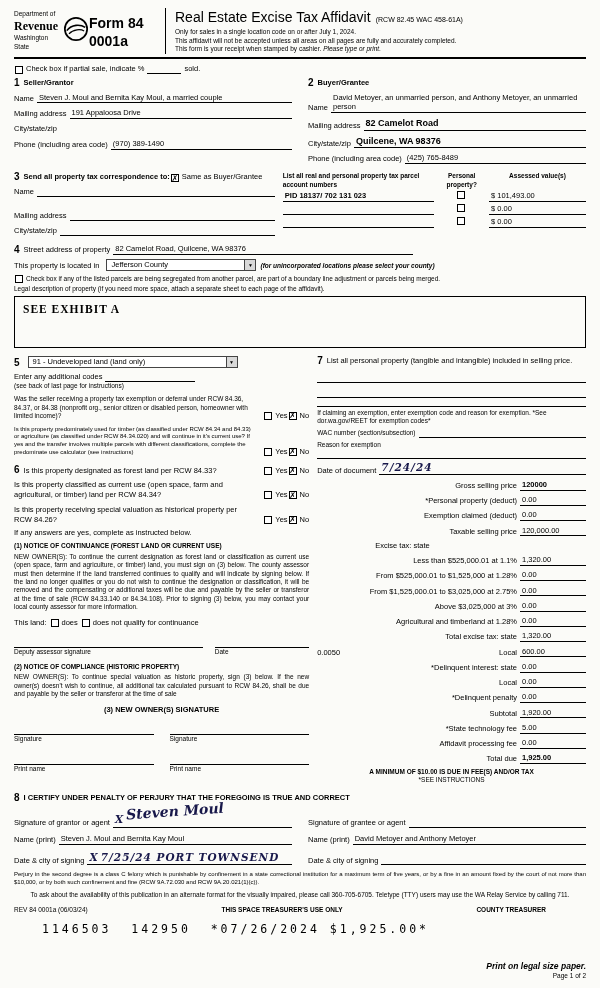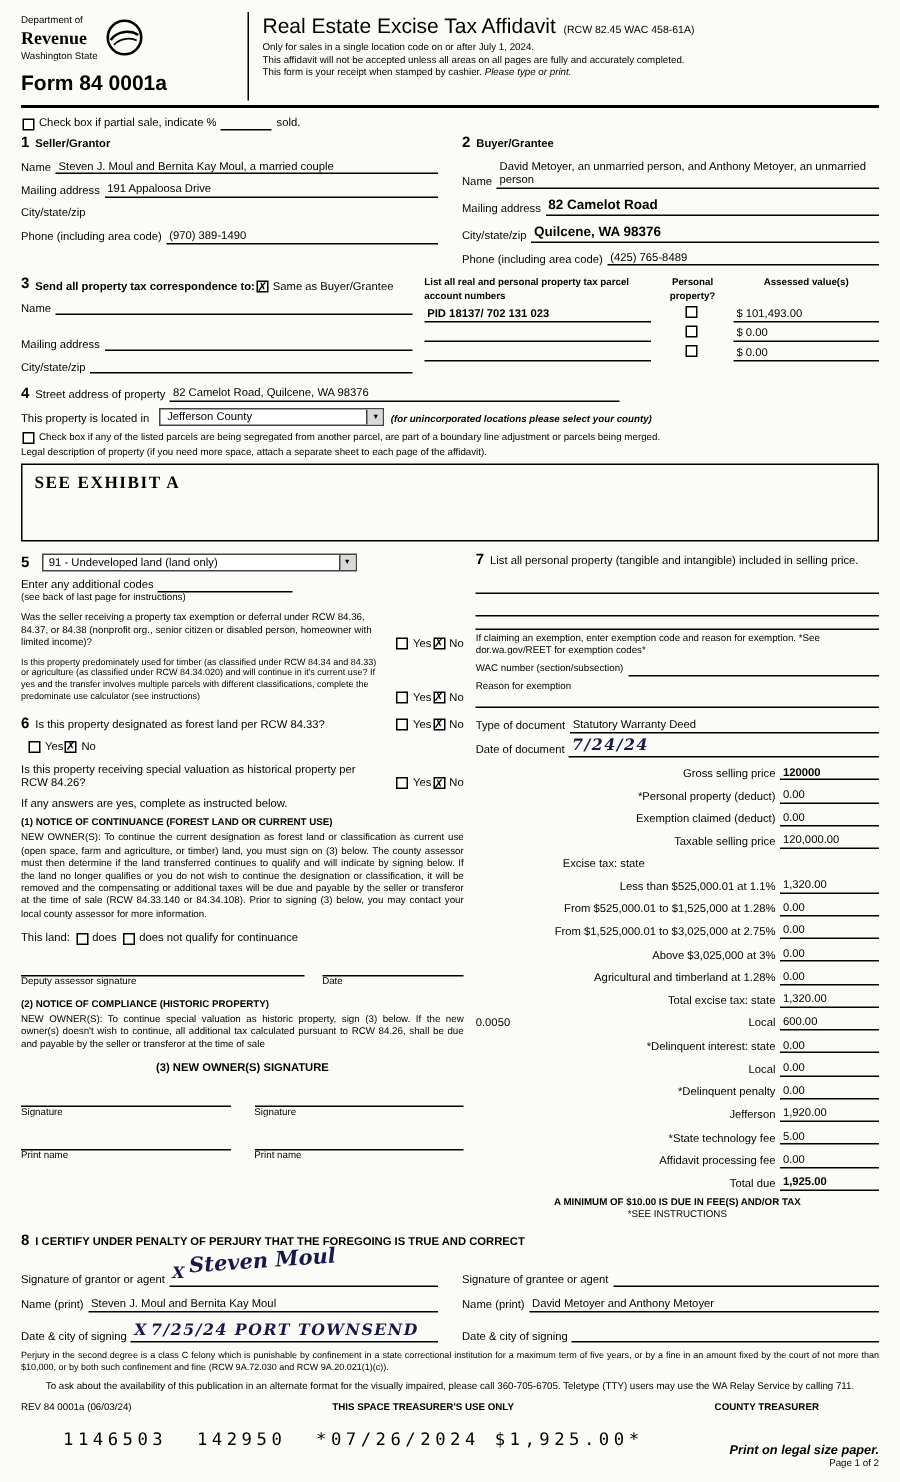--- a/index.html
+++ b/index.html
@@ -21,21 +21,21 @@
   .fill{flex:1;border-bottom:1px solid #000;padding:0 2px;min-height:10px}
   .cb{display:inline-flex;width:8px;height:8px;border:1px solid #000;font-size:8px;line-height:7px;
       align-items:center;justify-content:center;flex:none;margin:0 3px 0 1px;background:#fff}
   .secno{font-weight:bold;font-size:10px;margin-right:4px;line-height:1}
   .select{display:inline-flex;border:1px solid #444;background:#fff;align-items:stretch;height:12px;margin:0 4px}
   .select-val{padding:0 4px;align-self:center;white-space:nowrap}
   .select-arrow{border-left:1px solid #444;background:#d9d9d9;width:11px;display:flex;align-items:center;justify-content:center;font-size:5px}
   .hand{font-family:"DejaVu Serif",serif;font-style:italic;font-weight:bold;color:#18184a}
   
   .hdr{display:flex;align-items:stretch}
-  .hdr-left{width:152px;border-right:1.5px solid #000;padding:2px 6px 2px 0;display:flex;flex-direction:column;}
+  .hdr-left{width:152px;border-right:1.5px solid #000;padding:2px 6px 2px 0;display:flex;flex-direction:row;}
   .dor-row{display:flex;align-items:center;gap:5px}
   .dept-name{font-size:12px;font-weight:bold;font-family:"Liberation Serif",serif}
   .form-no{font-weight:bold;font-size:14px;margin-top:4px}
   .hdr-right{flex:1;padding-left:9px}
   .title{font-size:14px;font-weight:normal}
   .rcw{font-size:7px;margin-left:3px}
   .thick{height:2px;background:#000;margin:3px 0 5px}
   
   .frow{display:flex;align-items:flex-end;margin-top:5px}
   .big-val{font-weight:bold;font-size:9px}
@@ -274,20 +274,21 @@
         <span class="yn">
           <span class="cb"></span>
             <span>Yes</span>
           <span class="cb">
               <span>✗</span>
             </span>
             <span>No</span>
         </span>
       </div>
       <div class="qrow">
+        <span class="qtxt">Is this property classified as current use (open space, farm and agricultural, or timber) land per RCW 84.34?</span>
         <span class="yn">
           <span class="cb"></span>
             <span>Yes</span>
           <span class="cb">
               <span>✗</span>
             </span>
             <span>No</span>
         </span>
       </div>
       <div class="qrow">
@@ -360,24 +361,20 @@
       <div class="t65" style="border-top:1px solid #000;margin-top:8px;padding-top:2px">If claiming an exemption, enter exemption code and reason for exemption. *See dor.wa.gov/REET for exemption codes*</div>
       <div class="row mt2">
         <span class="lbl t65">WAC number (section/subsection)</span>
         <span class="fill"></span>
       </div>
       <div class="row mt2" style="border-bottom:1px solid #000;padding-bottom:8px">
         <span class="lbl t65">Reason for exemption</span>
         <span class="fill" style="border-bottom:none"></span>
       </div>
 
-      <div class="row mt6">
-        <span class="lbl">Type of document</span>
-        <span class="fill"><span>Statutory Warranty Deed</span></span>
-      </div>
       <div class="row mt2">
         <span class="lbl">Date of document</span>
         <span class="fill"><span class="hand handline">7/24/24</span></span>
       </div>
 
       <div class="txr">
         <span>Gross selling price</span>
         <span class="tv"><span class="b">120000</span></span>
       </div>
       <div class="txr">
@@ -430,21 +427,21 @@
       </div>
       <div class="txr">
         <span>Local</span>
         <span class="tv"><span>0.00</span></span>
       </div>
       <div class="txr">
         <span>*Delinquent penalty</span>
         <span class="tv"><span>0.00</span></span>
       </div>
       <div class="txr">
-        <span>Jefferson</span>
+        <span>Subtotal</span>
         <span class="tv"><span>1,920.00</span></span>
       </div>
       <div class="txr">
         <span>*State technology fee</span>
         <span class="tv"><span>5.00</span></span>
       </div>
       <div class="txr">
         <span>Affidavit processing fee</span>
         <span class="tv"><span>0.00</span></span>
       </div>

